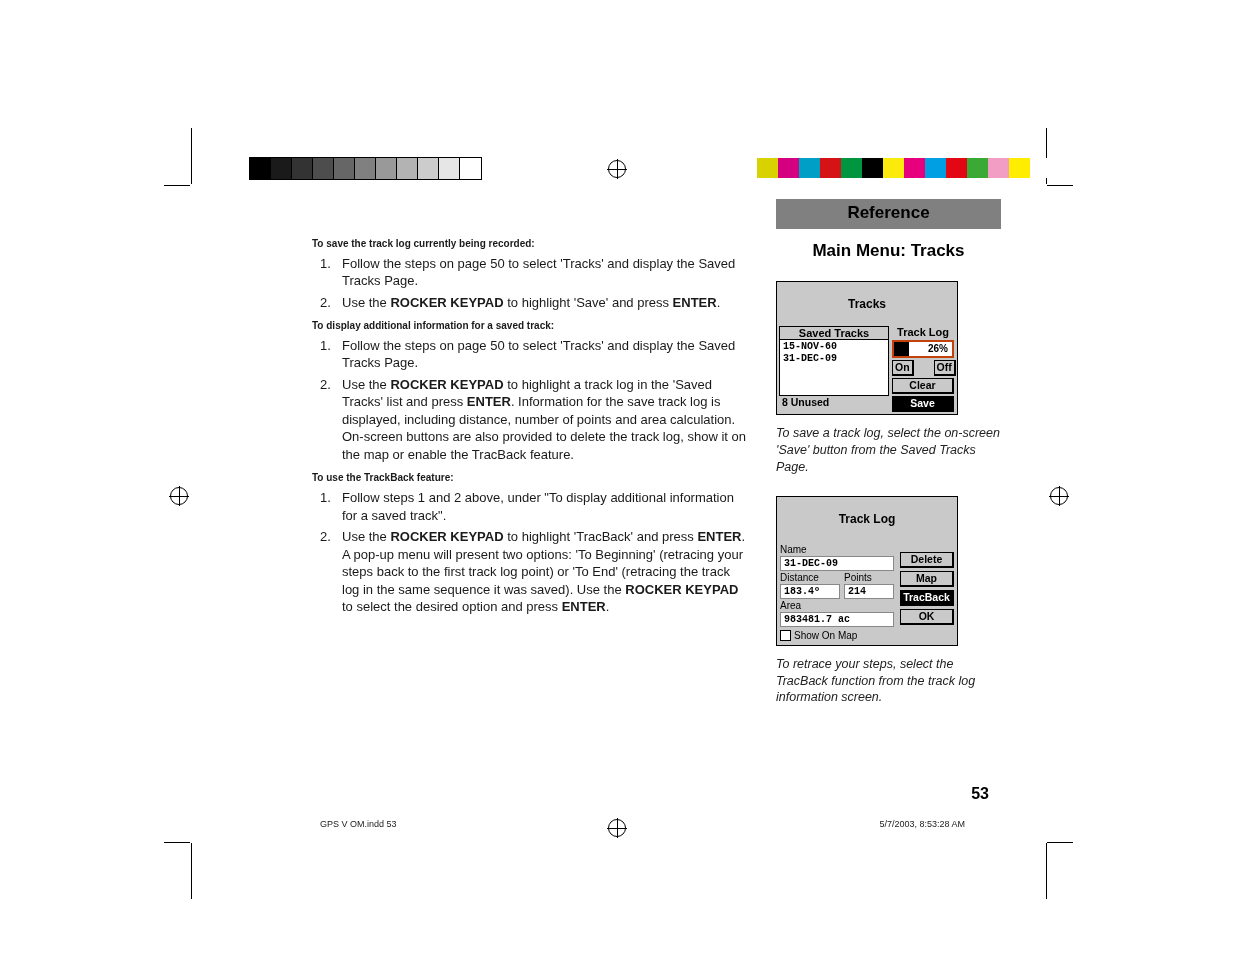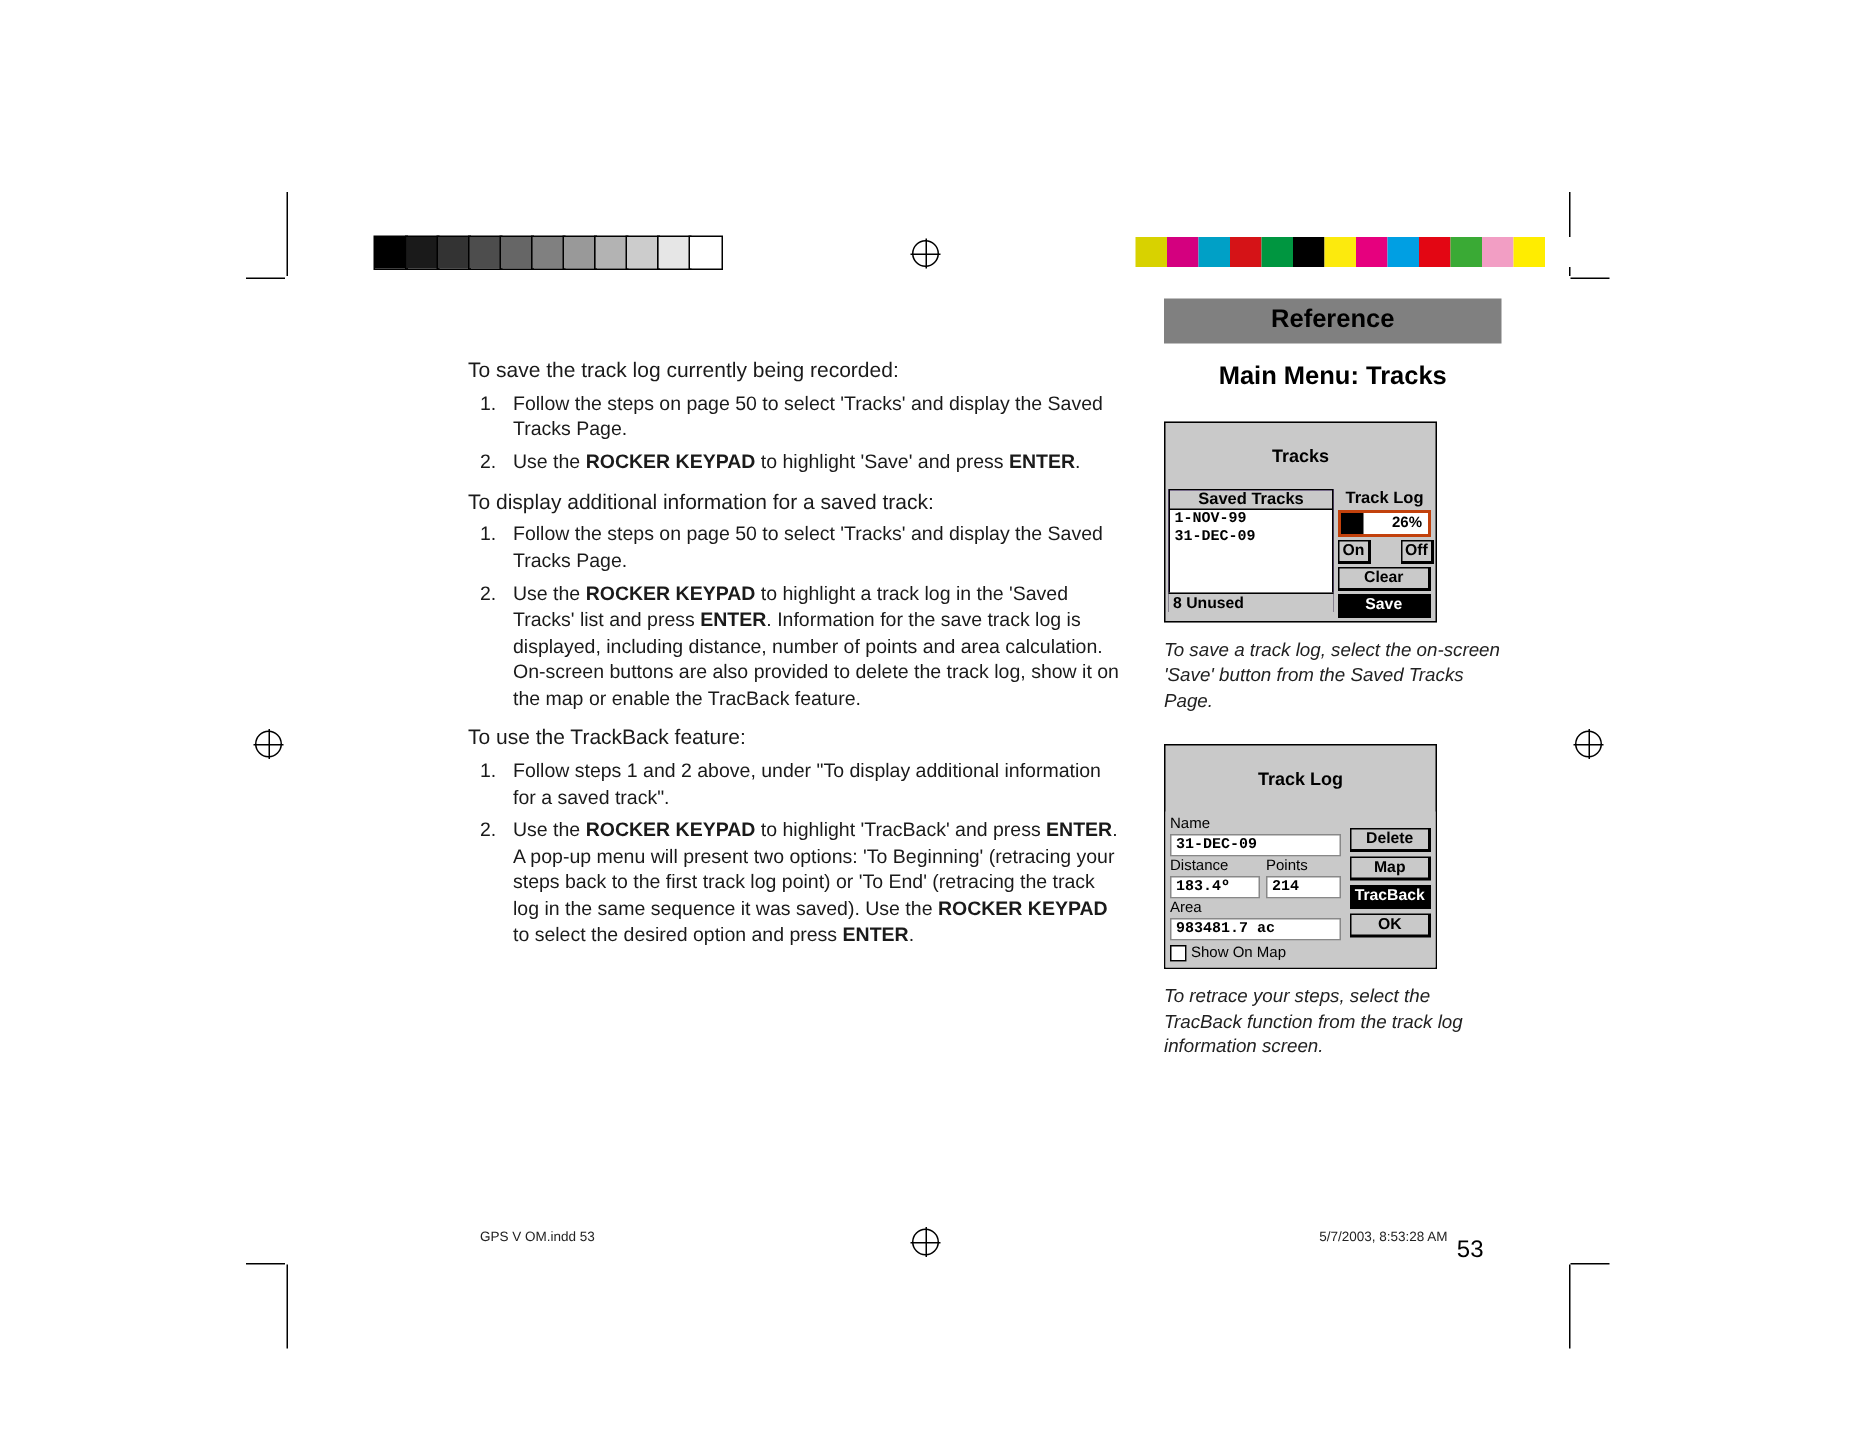--- a/index.html
+++ b/index.html
@@ -61,22 +61,22 @@
   .left-col {
     position: absolute;
     top: 44px; left: 120px;
     width: 435px;
     font-size: 13px;
     color: #1a1a1a;
     line-height: 1.35;
   }
   .left-col h4 {
     margin: 8px 0 4px 0;
-    font-size: 14px;
-    font-weight: 400;
+    font-size: 10px;
+    font-weight: 700;
   }
   .left-col ol {
     margin: 3px 0 6px 0;
     padding-left: 26px;
   }
   .left-col li { margin: 4px 0; padding-left: 4px; }
   .left-col ol li::marker { content: counter(list-item) ".  "; }
 
   .right-col {
     position: absolute;
@@ -210,21 +210,21 @@
     font-size: 10px;
     margin-top: 2px;
   }
   .gps2 .chk .box {
     width: 9px; height: 9px; background: #fff; border: 1px solid #000;
   }
 
   .page-num {
     position: absolute;
     right: 58px; top: 600px;
-    font-weight: 400; font-size: 16px; margin-top: 40px;
+    font-weight: 700; font-size: 16px;
   }
 
   .footer-left {
     position: absolute;
     left: 128px; top: 634px;
     font-size: 9px; color: #222;
   }
   .footer-right {
     position: absolute;
     right: 82px; top: 634px;
@@ -303,21 +303,21 @@
   <div class="right-col">
     <div class="ref-bar">Reference</div>
     <div class="section-title">Main Menu: Tracks</div>
 
     <div class="gps">
       <div class="gps-title">Tracks</div>
       <div class="gps-row">
         <div class="saved-panel">
           <div class="hdr">Saved Tracks</div>
           <div class="body">
-            <div>1-NOV-99</div>
+            <div>15-NOV-60</div>
             <div>31-DEC-09</div>
           </div>
           <div class="ftr">8 Unused</div>
         </div>
         <div class="tracklog-panel">
           <div class="tl-hdr">Track Log</div>
           <div class="tl-pct">
             <div class="bar"></div>
             <span class="lab">26%</span>
           </div>

